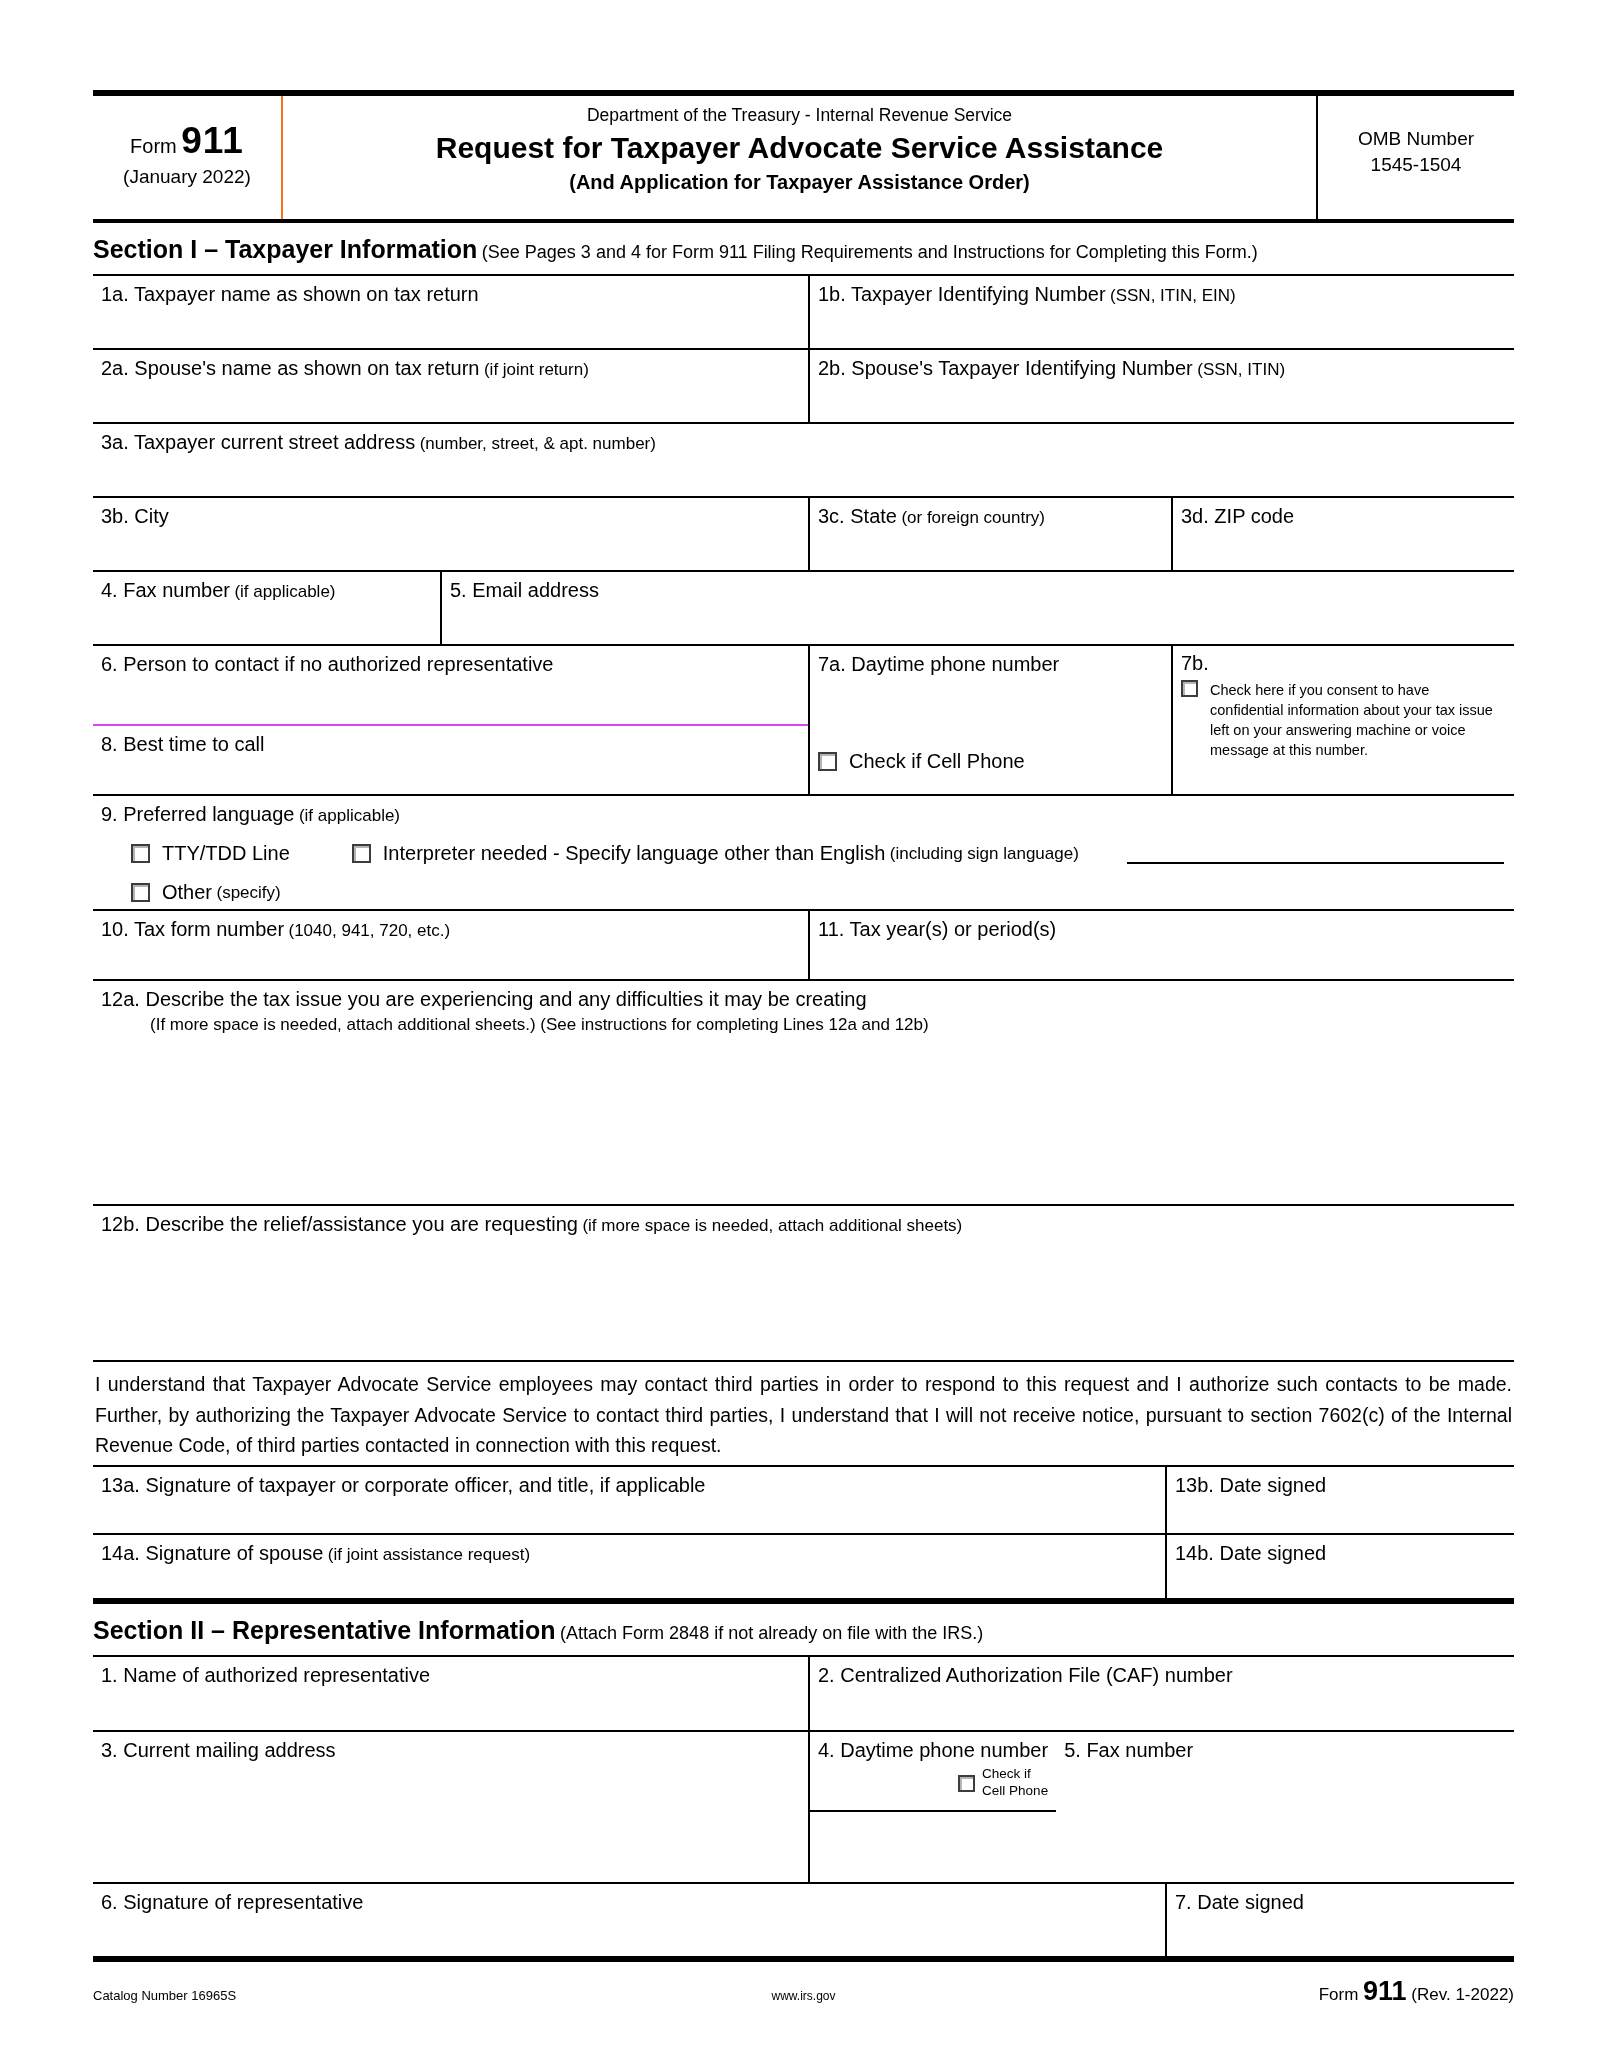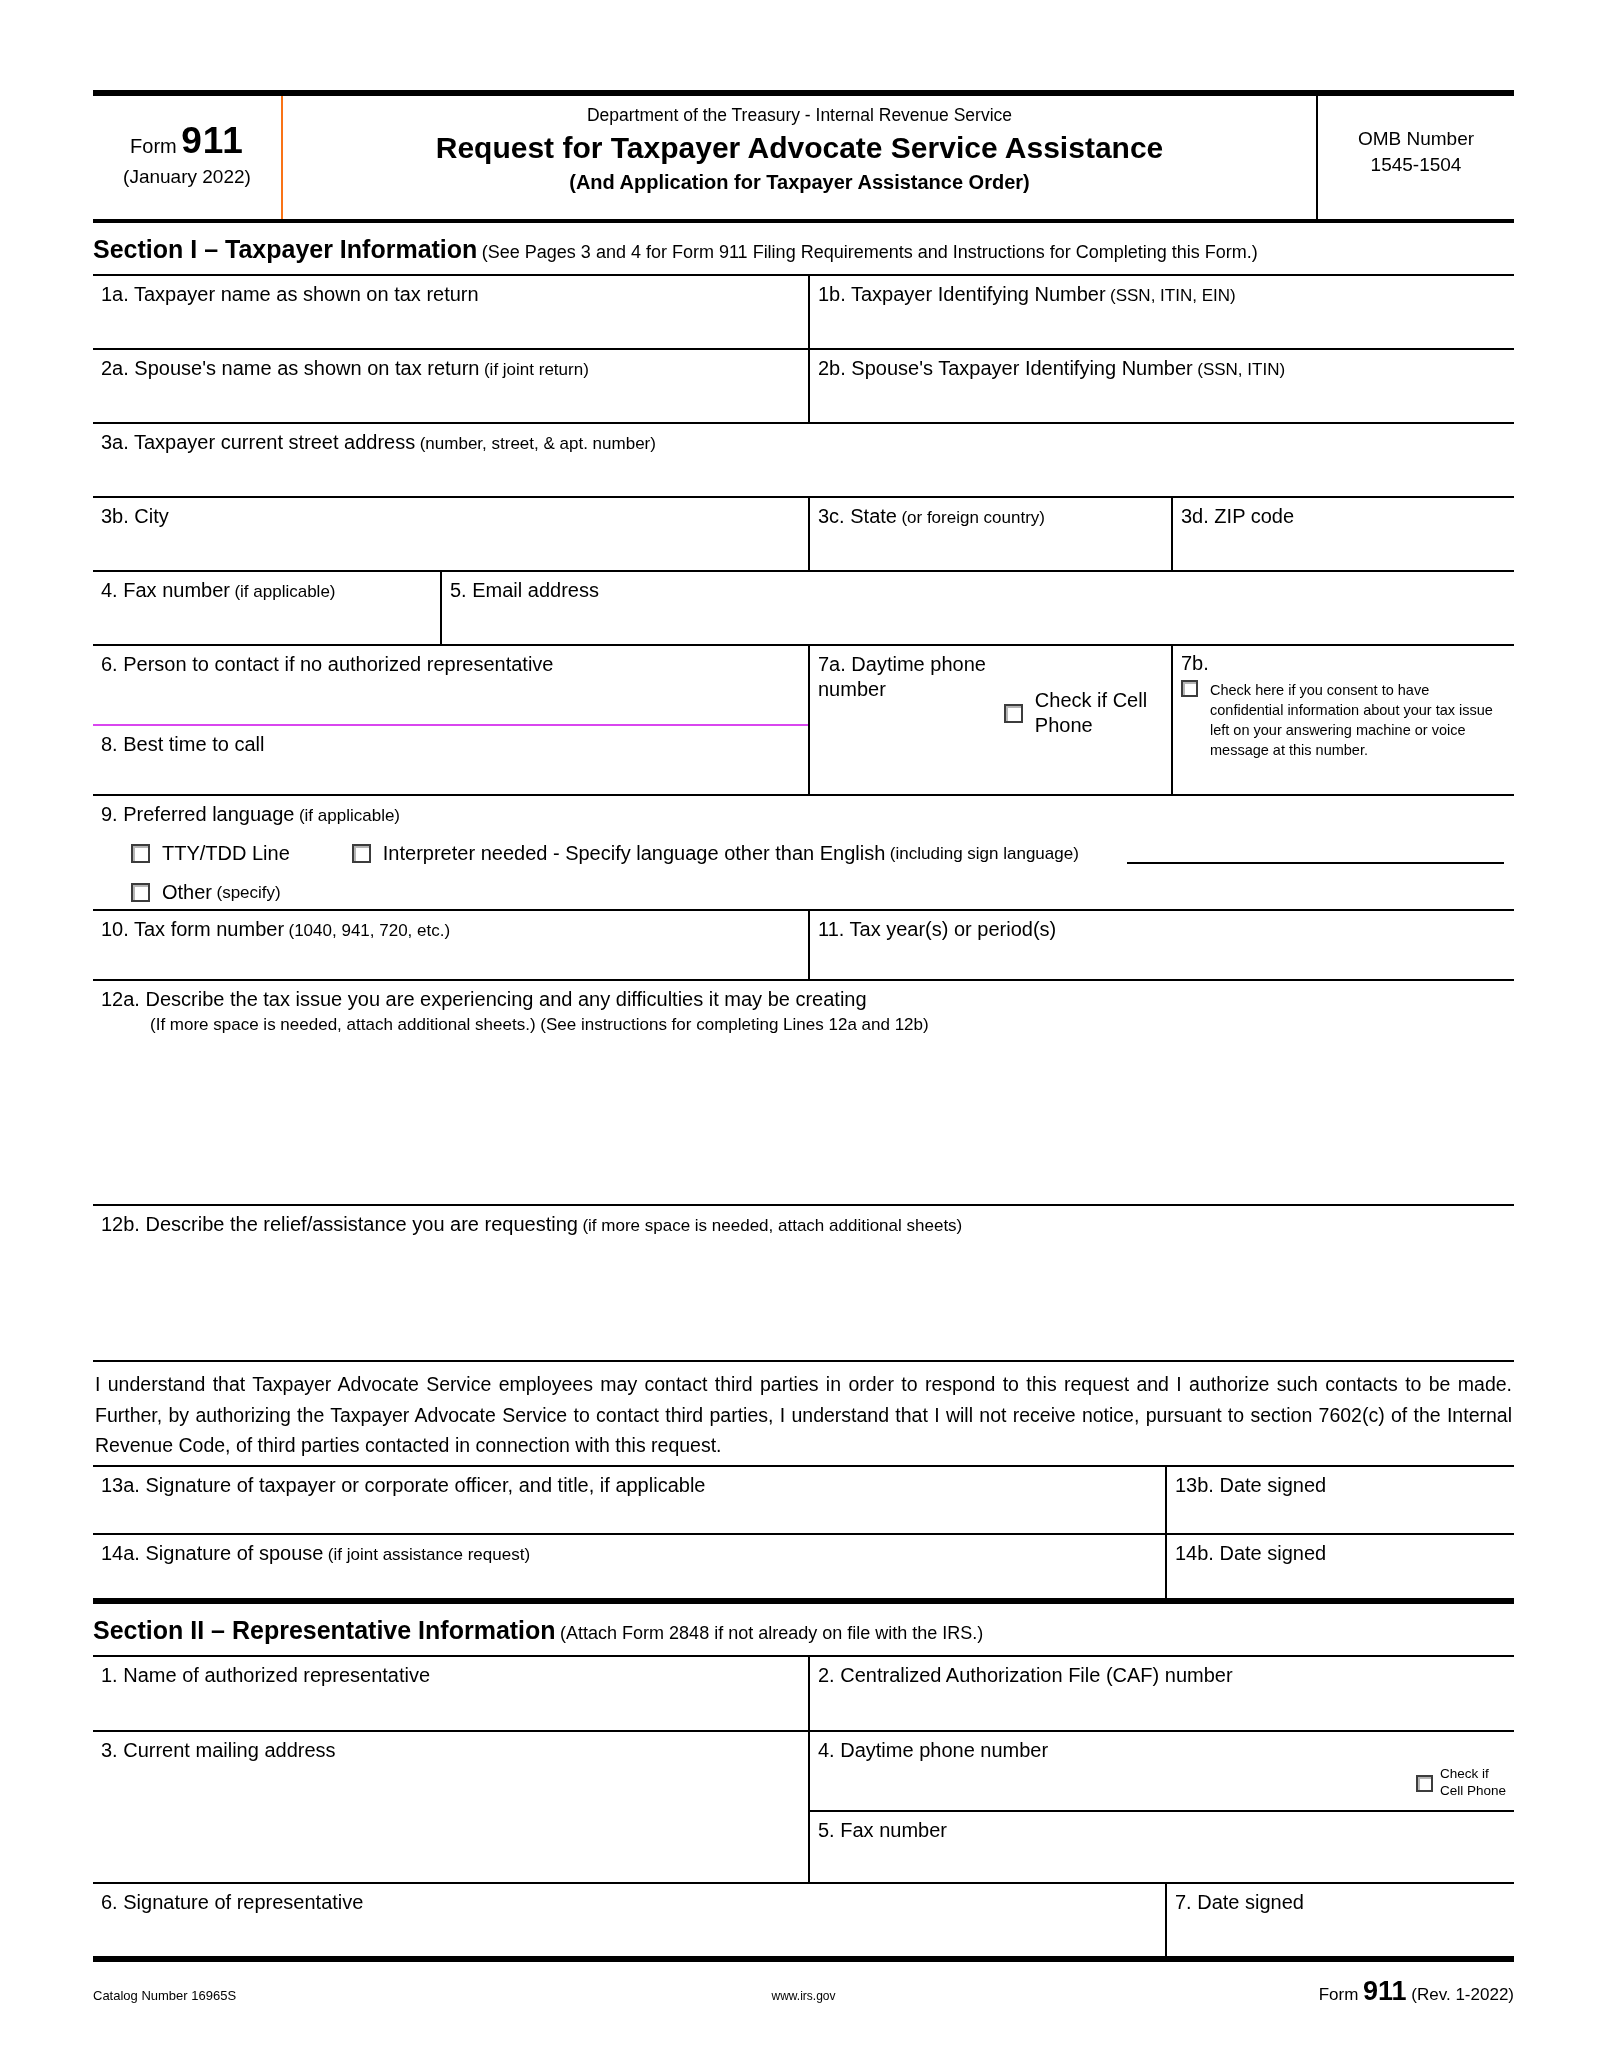--- a/index.html
+++ b/index.html
@@ -40,21 +40,21 @@
   .w25  { width: 363px; }
   .wrest{ flex: 1; }
   .w24  { width: 347px; }
   .w75  { width: 1072px; }
 
   
   .r678 { height: 150px; }
   .stack { width: 715px; display: flex; flex-direction: column; }
   .stack .sub6 { height: 80px; border-bottom: 2px solid #d946ef; padding: 6px 8px; }
   .stack .sub8 { flex: 1; padding: 6px 8px; }
-  .c7a { width: 363px; border-left: 2px solid #000; padding: 6px 8px; display: flex; flex-direction: row; justify-content: space-between; }
+  .c7a { width: 363px; border-left: 2px solid #000; padding: 6px 8px; display: flex; flex-direction: column; justify-content: space-between; }
   .c7a .chkline { display: flex; align-items: center; gap: 12px; margin-bottom: 14px; }
   .c7b { flex: 1; border-left: 2px solid #000; padding: 5px 8px; }
   .c7b .consent { display: flex; gap: 12px; margin-top: 4px; }
   .c7b .consent-txt { font-size: 14.5px; line-height: 1.38; width: 292px; }
 
   
   .cb { width: 19px; height: 19px; flex: 0 0 19px; display: inline-block;
         border: 2px solid #3c3c3c; background: #fff;
         box-shadow: inset 2px 2px 0 #b5b5b5; }
   .cb.small { width: 17px; height: 17px; flex: 0 0 17px; }
@@ -74,21 +74,21 @@
   
   .para { border-bottom: 2px solid #000; padding: 7px 2px 10px 2px; height: 105px; }
   .para p { font-size: 19.5px; line-height: 1.57; text-align: justify; }
 
   .r13 { height: 68px; }
   .r14 { height: 63px; border-bottom: none; }
 
   
   .s2r1 { height: 75px; }
   .s2r34 { height: 152px; }
-  .s2-right { flex: 1; border-left: 2px solid #000; display: flex; flex-direction: column; justify-content: space-between; }
+  .s2-right { flex: 1; border-left: 2px solid #000; display: flex; flex-direction: row; justify-content: space-between; }
   .s2-right .c4 { height: 80px; border-bottom: 2px solid #000; padding: 6px 8px; position: relative; }
   .s2-right .c5 { flex: 1; padding: 6px 8px; }
   .cellphone-chk { position: absolute; right: 8px; bottom: 10px; display: flex; align-items: center; gap: 7px; }
   .cellphone-chk .txt { font-size: 13.5px; line-height: 1.25; }
   .s2r67 { height: 72px; border-bottom: none; }
 
   .bottom-rule { border-top: 6px solid #000; }
 
   
   .footer { display: flex; margin-top: 14px; align-items: baseline; }

